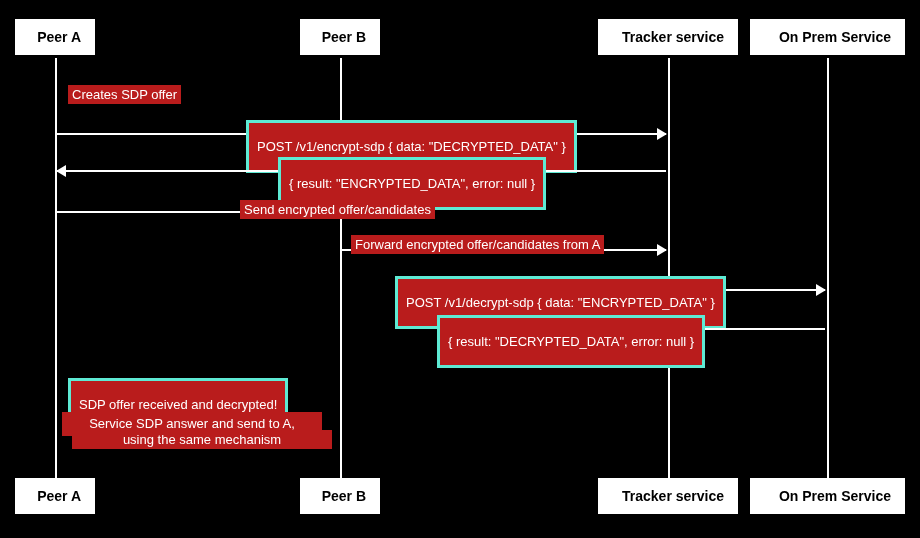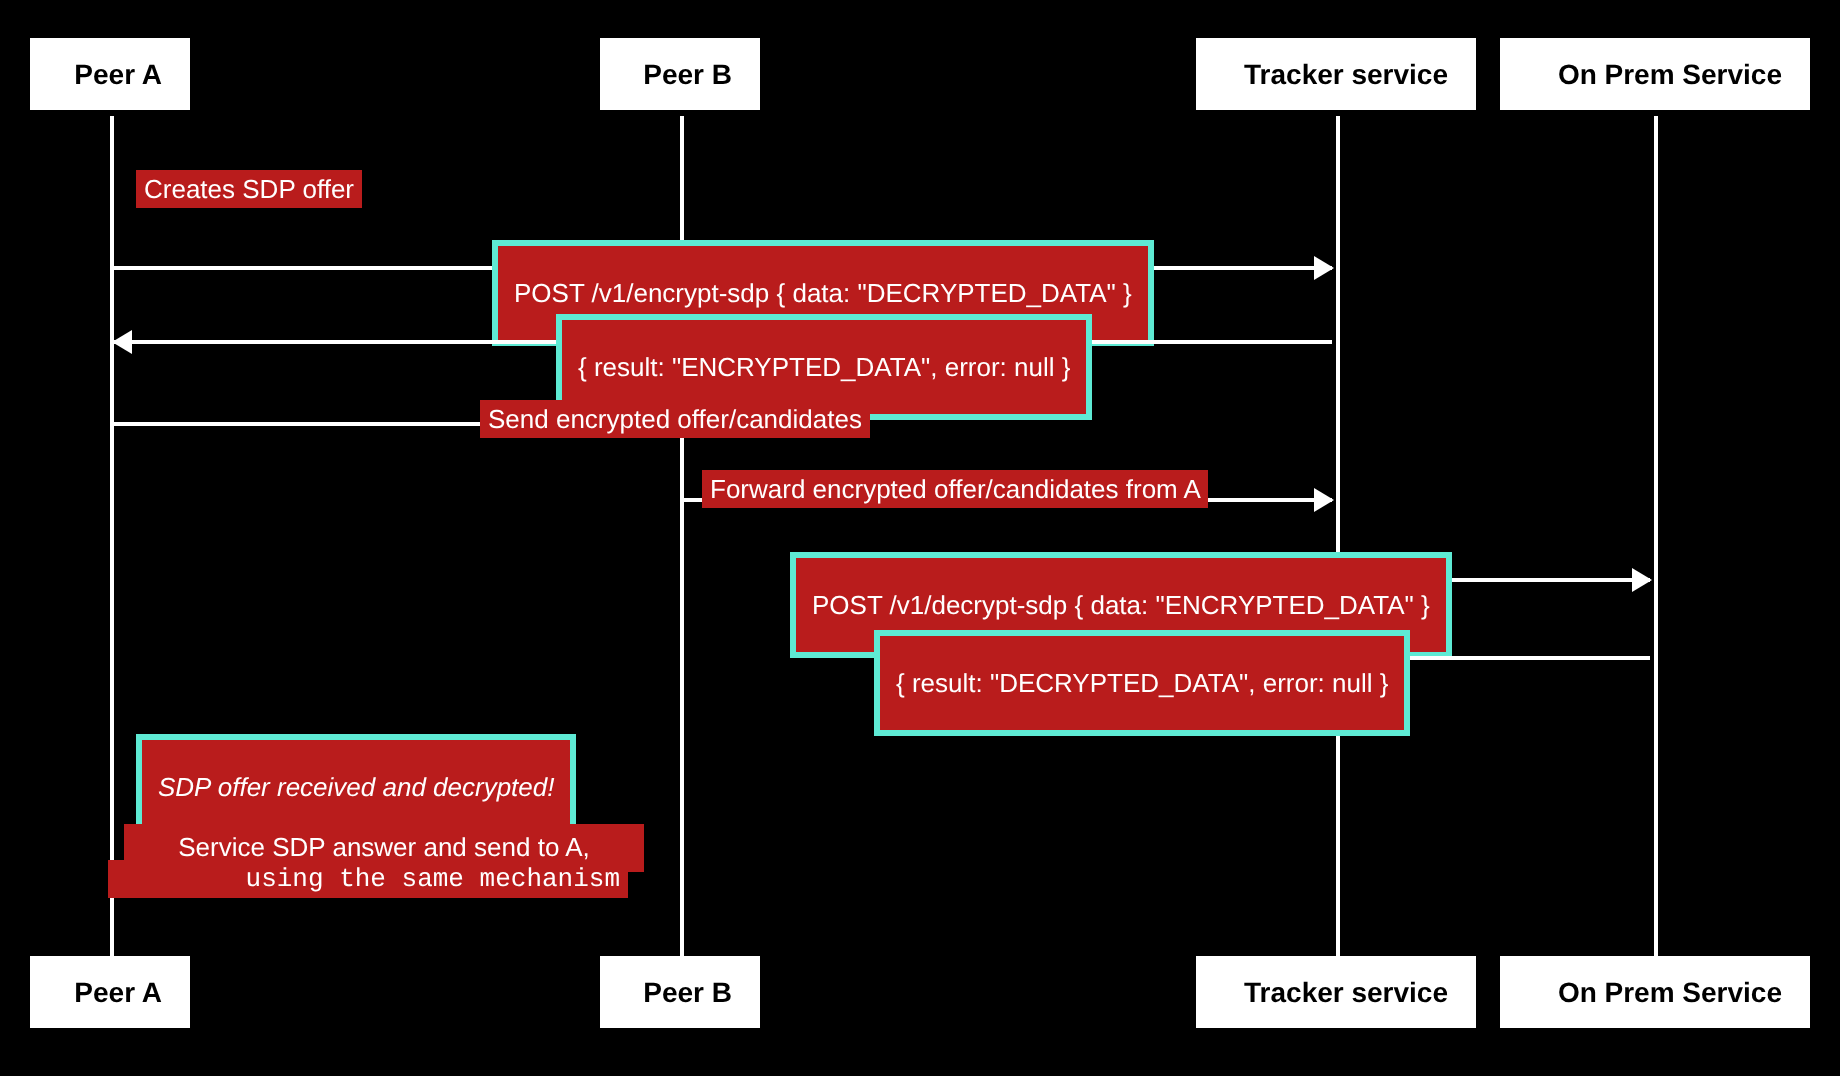--- a/index.html
+++ b/index.html
@@ -115,23 +115,23 @@
 
   <div class="arrow" style="left:342px; top:249px; width:324px;"></div>
   <div class="msg-label" style="left:351px; top:235px;">Forward encrypted offer/candidates from A</div>
 
   <div class="arrow" style="left:670px; top:289px; width:155px;"></div>
   <div class="msg-label boxed" style="left:395px; top:276px;">POST /v1/decrypt-sdp { data: "ENCRYPTED_DATA" }</div>
 
   <div class="arrow left" style="left:670px; top:328px; width:155px;"></div>
   <div class="msg-label boxed" style="left:437px; top:315px;">{ result: "DECRYPTED_DATA", error: null }</div>
 
-  <div class="msg-label boxed" style="left:68px; top:367px;font-style:italic;">SDP offer received and decrypted!</div>
+  <div class="msg-label boxed" style="left:68px; top:378px;">SDP offer received and decrypted!</div>
 
   <div class="msg-label" style="left:62px; top:412px; text-align:center; width:260px; line-height:1.5;">Service SDP answer and send to A,</div>
-  <div class="msg-label" style="left:54px; top:430px; text-align:right; width:260px;font-family:Liberation Mono, monospace;">using the same mechanism</div>
+  <div class="msg-label" style="left:72px; top:430px; text-align:center; width:260px;">using the same mechanism</div>
 
   <div class="actor-box" style="left:15px; top:478px; width:80px;">Peer A</div>
   <div class="actor-box" style="left:300px; top:478px; width:80px;">Peer B</div>
   <div class="actor-box" style="left:598px; top:478px; width:140px;">Tracker service</div>
   <div class="actor-box" style="left:750px; top:478px; width:155px;">On Prem Service</div>
 
 </div>
 
 </body></html>

